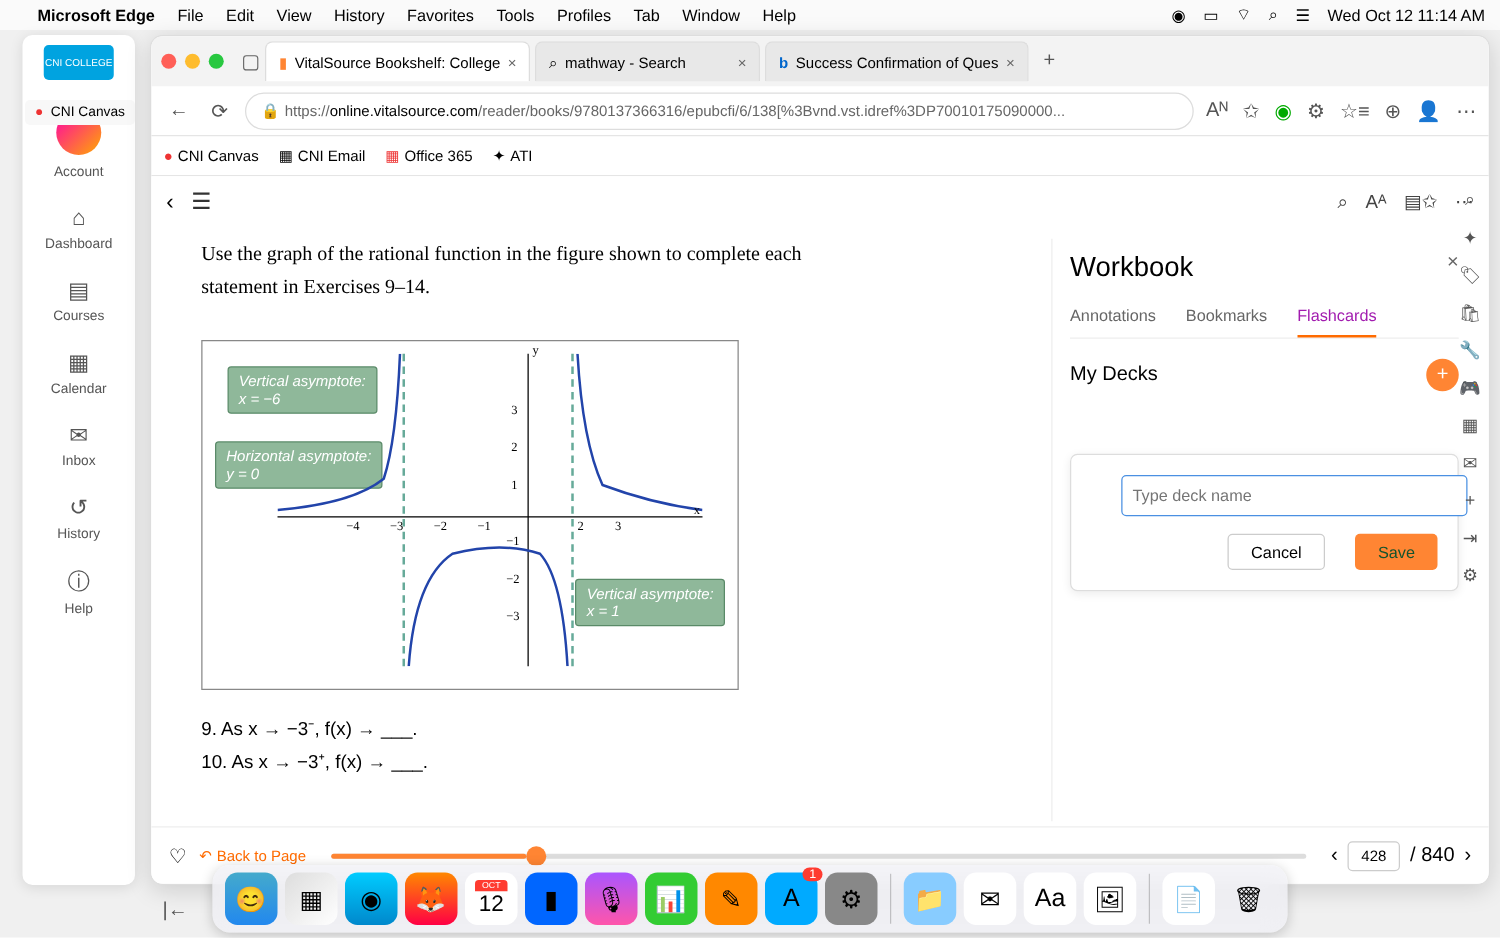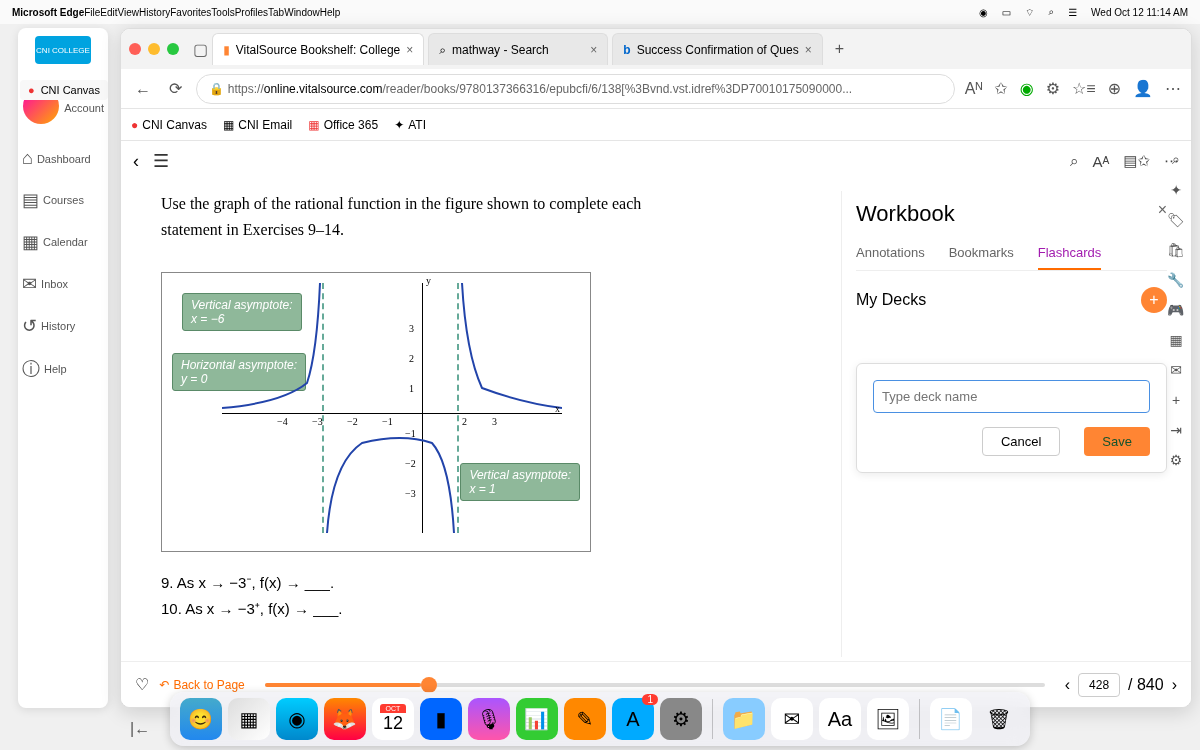--- a/index.html
+++ b/index.html
@@ -1,19 +1,19 @@
 <!DOCTYPE html>
 <html><head>
 <meta charset="utf-8">
 <style>
 * { margin: 0; padding: 0; box-sizing: border-box; font-family: -apple-system, BlinkMacSystemFont, "Segoe UI", sans-serif; }
 body { width: 1200px; height: 750px; overflow: hidden; background: #f0f0f0; position: relative; }
 
 
-.mac-menubar { height: 24px; background: rgba(250,250,250,0.95); display: flex; align-items: center; padding: 0 12px; font-size: 10px; }
+.mac-menubar { height: 24px; background: rgba(250,250,250,0.95); display: flex; align-items: center; padding: 0 12px; font-size: 13px; gap: 18px; }
 .mac-menubar .apple { font-size: 14px; }
 .mac-menubar .app-name { font-weight: 600; }
 .mac-menubar .spacer { flex: 1; }
 .mac-menubar .right { display: flex; gap: 14px; align-items: center; }
 
 
 .browser-window { position: absolute; top: 28px; left: 120px; right: 8px; bottom: 42px; background: #fff; border-radius: 10px; box-shadow: 0 4px 20px rgba(0,0,0,0.15); display: flex; flex-direction: column; overflow: hidden; border: 1px solid #ddd; }
 .browser-tabs { height: 40px; background: #f3f3f3; display: flex; align-items: center; padding: 0 8px; gap: 4px; }
 .traffic { display: flex; gap: 7px; margin-right: 10px; }
 .traffic span { width: 12px; height: 12px; border-radius: 50%; display: inline-block; }
@@ -27,21 +27,21 @@
 .nav-btn { color: #555; font-size: 16px; padding: 4px; }
 .url-bar { flex: 1; height: 30px; border: 1px solid #ddd; border-radius: 15px; display: flex; align-items: center; padding: 0 12px; font-size: 12px; color: #666; }
 .url-bar .active { color: #000; }
 .toolbar-icons { display: flex; gap: 12px; color: #555; align-items: center; }
 
 .bookmarks-bar { height: 32px; display: flex; align-items: center; padding: 0 10px; gap: 16px; border-bottom: 1px solid #e5e5e5; font-size: 12px; }
 .bk-item { display: flex; align-items: center; gap: 4px; }
 
 
 .canvas-nav { position: absolute; top: 28px; left: 18px; width: 90px; bottom: 42px; background: #fff; border-radius: 8px; box-shadow: 0 2px 10px rgba(0,0,0,0.1); padding-top: 50px; }
-.canvas-nav .item { display: flex; flex-direction: row; align-items: center; gap: 4px; padding: 10px 4px; font-size: 11px; color: #555; }
+.canvas-nav .item { display: flex; flex-direction: column; align-items: center; gap: 4px; padding: 10px 4px; font-size: 11px; color: #555; }
 .canvas-nav .icon { font-size: 18px; }
 .canvas-nav .logo { position: absolute; top: 8px; left: 50%; transform: translateX(-50%); width: 56px; height: 28px; background: #00a3e0; border-radius: 4px; color: #fff; font-size: 8px; display: flex; align-items: center; justify-content: center; }
 .canvas-nav .avatar { width: 36px; height: 36px; border-radius: 50%; background: linear-gradient(135deg,#f0a,#fa0); margin: 0 auto 4px; }
 
 .cni-tab-strip { position: absolute; top: 80px; left: 20px; font-size: 11px; display: flex; align-items: center; gap: 6px; background:#f8f8f8; padding:4px 8px; border-radius:4px;}
 
 
 .reader { flex: 1; display: flex; position: relative; background: #fff; }
 .reader-top { position: absolute; top: 0; left: 0; right: 0; height: 40px; display: flex; align-items: center; padding: 0 12px; justify-content: space-between; }
 .hamburger { font-size: 18px; color: #333; }
@@ -67,21 +67,21 @@
 
 .workbook { position: absolute; top: 50px; right: 10px; width: 340px; bottom: 50px; background: #fff; border-left: 1px solid #eee; padding: 10px 14px; }
 .workbook h2 { font-size: 22px; font-weight: 500; }
 .workbook .close-x { position: absolute; top: 10px; right: 14px; font-size: 16px; color: #666; }
 .wb-tabs { display: flex; gap: 24px; margin-top: 18px; font-size: 13px; border-bottom: 1px solid #eee; }
 .wb-tab { padding-bottom: 8px; color: #666; }
 .wb-tab.active { color: #a21caf; border-bottom: 2px solid #ff6b00; }
 .decks-head { display: flex; justify-content: space-between; align-items: center; margin-top: 16px; font-size: 16px; }
 .add-btn { width: 26px; height: 26px; border-radius: 50%; background: #ff8533; color: #fff; display: flex; align-items: center; justify-content: center; font-size: 16px; }
 .deck-input-box { margin-top: 50px; border: 1px solid #ddd; border-radius: 6px; padding: 16px; box-shadow: 0 2px 8px rgba(0,0,0,0.08); }
-.deck-input { width: 100%; border: 1px solid #4a90e2; border-radius: 4px; padding: 8px; font-size: 13px; outline: none; }
+.deck-input { width: 100%; border: 1px solid #4a90e2; border-radius: 4px; padding: 8px; font-size: 13px; outline: none; margin-left: 24px; }
 .deck-btns { display: flex; gap: 24px; justify-content: flex-end; margin-top: 14px; }
 .btn { padding: 6px 18px; border-radius: 4px; font-size: 13px; cursor: pointer; }
 .btn.cancel { background: #fff; border: 1px solid #ccc; }
 .btn.save { background: #ff8533; color: #14532d; border: none; }
 
 
 .reader-footer { position: absolute; bottom: 0; left: 0; right: 0; height: 46px; display: flex; align-items: center; padding: 0 14px; gap: 10px; border-top: 1px solid #eee; }
 .slider-track { flex: 1; height: 4px; background: #ddd; border-radius: 2px; position: relative; margin: 0 10px; }
 .slider-thumb { position: absolute; left: 20%; top: -6px; width: 16px; height: 16px; border-radius: 50%; background: #ff8533; }
 .slider-fill { position: absolute; left: 0; width: 20%; height: 4px; background: #ff8533; border-radius: 2px; }

